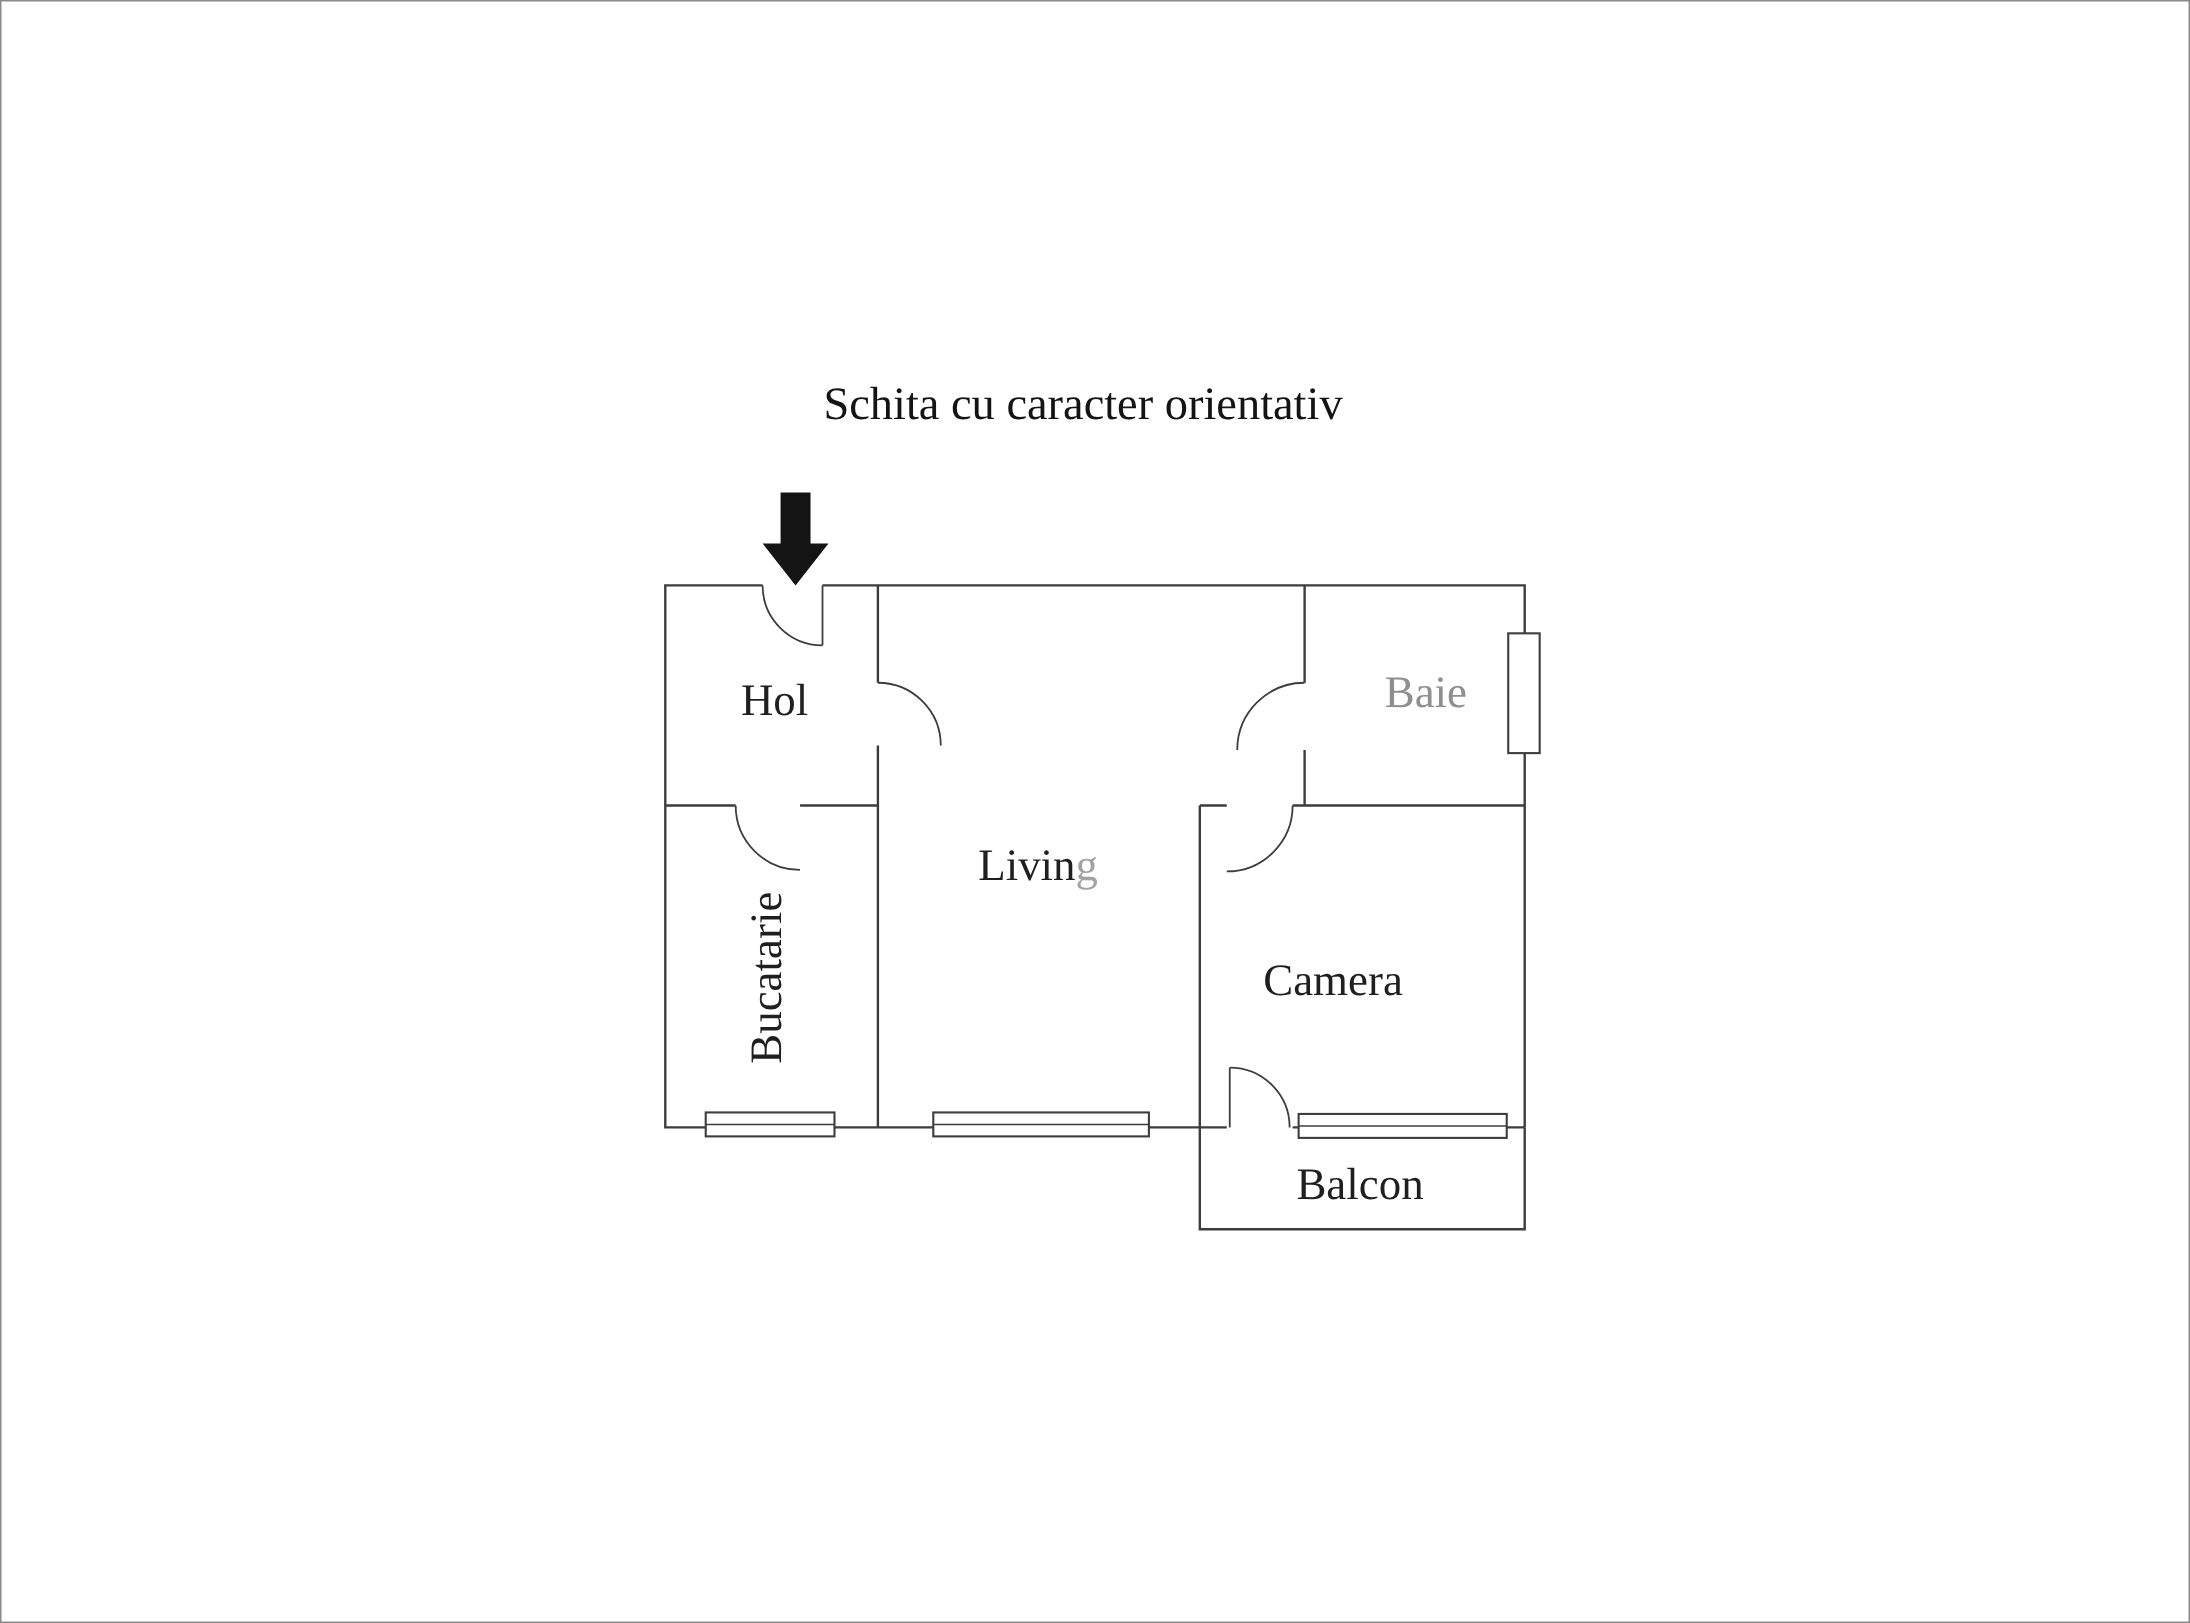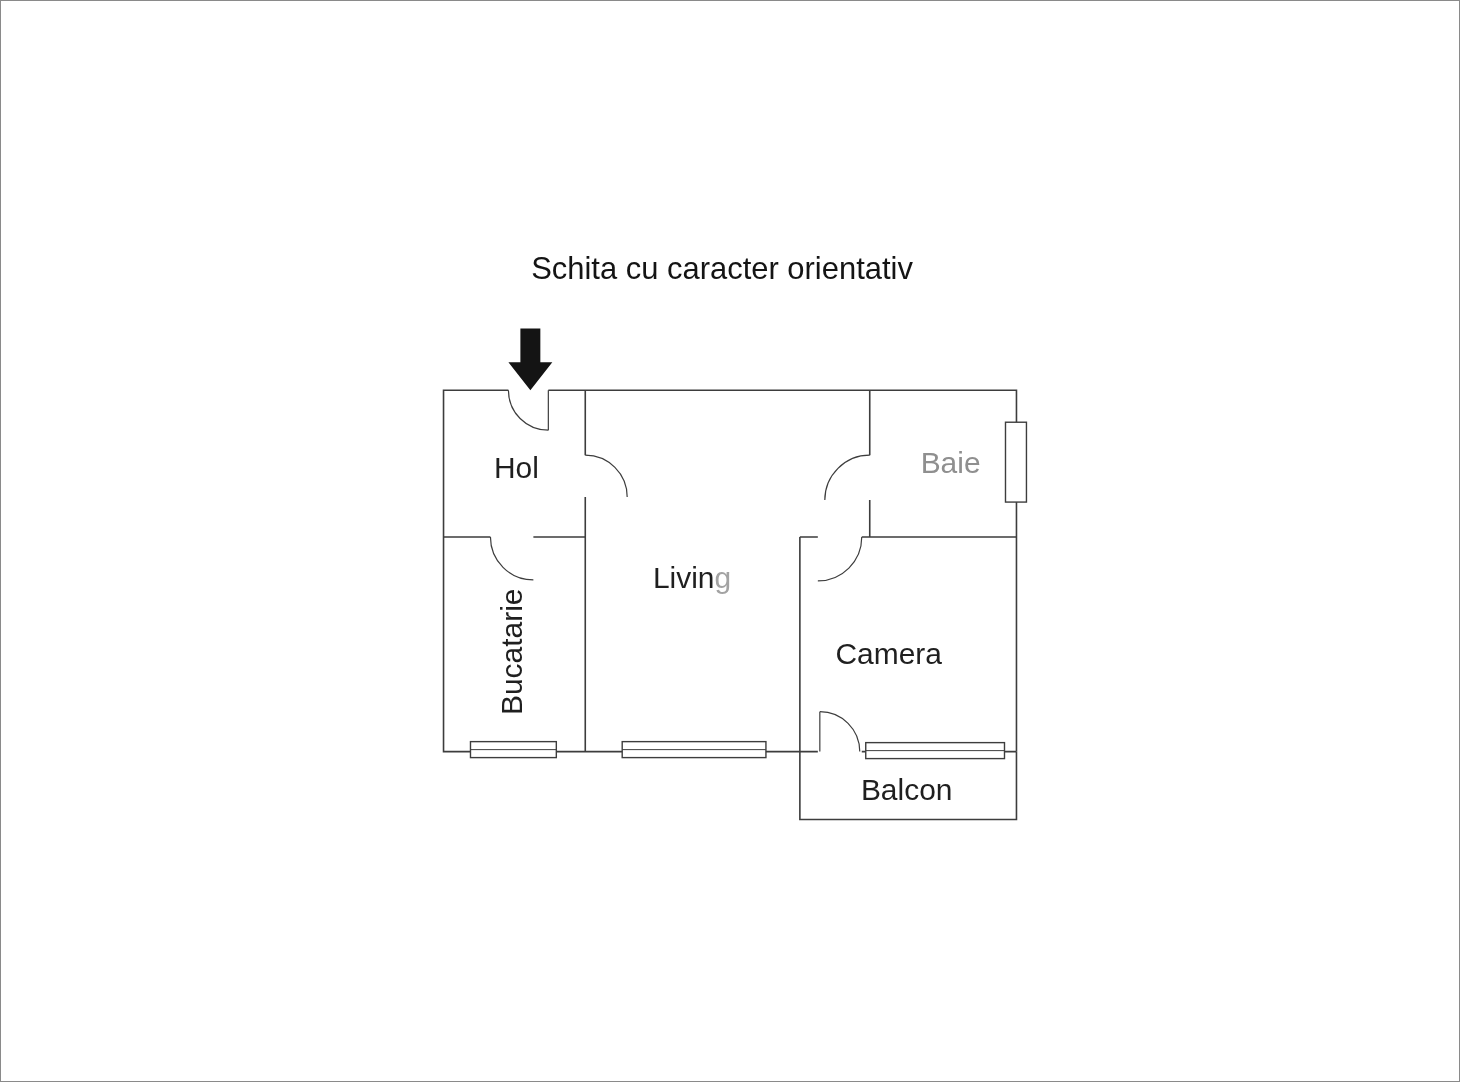--- a/index.html
+++ b/index.html
@@ -7,21 +7,21 @@
     padding: 0;
     background: #ffffff;
   }
   .page {
     position: relative;
     width: 1460px;
     height: 1082px;
     box-sizing: border-box;
     border: 1px solid #8a8a8a;
     background: #ffffff;
-    font-family: Liberation Sans, sans-serif;
+    font-family: Liberation Serif, serif;
     overflow: hidden;
   }
   .plan-svg {
     position: absolute;
     left: 0;
     top: 0;
     width: 100%;
     height: 100%;
   }
   .wall {

